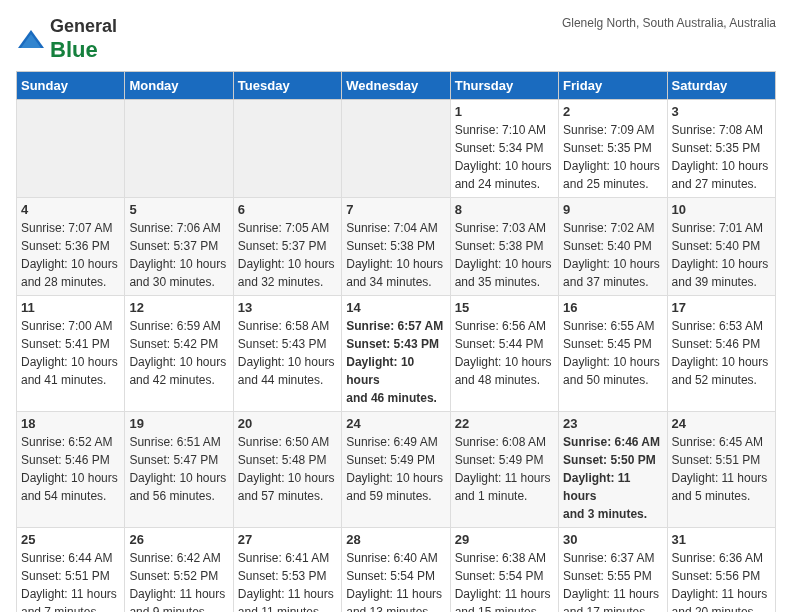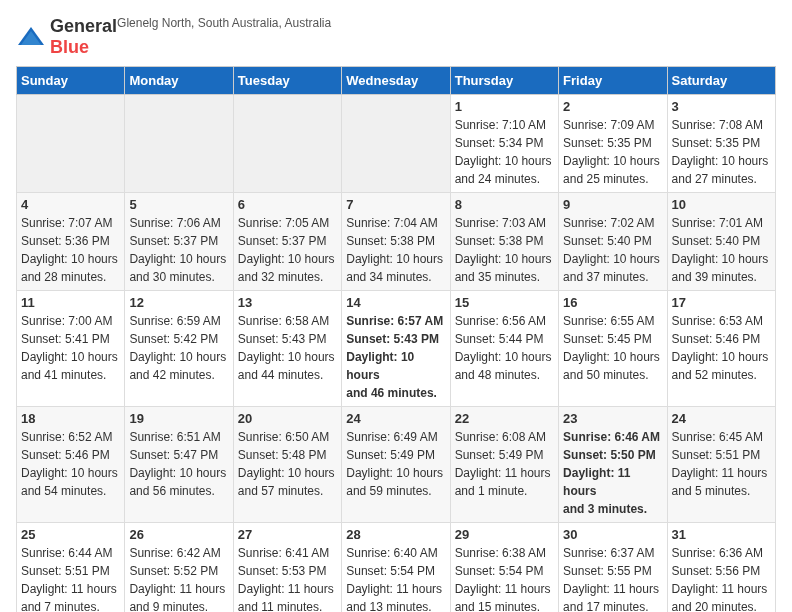--- a/index.html
+++ b/index.html
@@ -6,22 +6,23 @@
     body {
       font-family: Arial, sans-serif;
       background: #fff;
       width: 792px;
       min-height: 612px;
       padding: 16px;
     }
     .header {
       display: flex;
       align-items: flex-start;
-      justify-content: flex-start;
+      justify-content: space-between;
       margin-bottom: 8px;
+      gap: 16px;
     }
     .logo {
       display: flex;
       align-items: center;
       gap: 4px;
     }
     .logo-icon {
       width: 30px;
       height: 24px;
     }
@@ -80,21 +81,21 @@
 <body>
 
 <div class="header">
   <div class="logo">
     <svg class="logo-icon" viewBox="0 0 30 24" xmlns="http://www.w3.org/2000/svg">
       <polygon points="15,2 28,20 2,20" fill="#1a6bbf"></polygon>
       <polygon points="15,6 25,20 5,20" fill="#4a9fe0" opacity="0.5"></polygon>
     </svg>
     <div>
       <span style="font-size:18px;font-weight:bold;color:#333;">General</span><br>
-      <span style="font-size:18px;font-weight:bold;color:#ef4444;">Blue</span>
+      <span style="font-size:22px;font-weight:bold;color:#15803d;">Blue</span>
     </div>
   </div>
   <div class="title-block">
     <div class="sub-title">Glenelg North, South Australia, Australia</div>
   </div>
 </div>
 
 <table>
   <thead>
     <tr>

